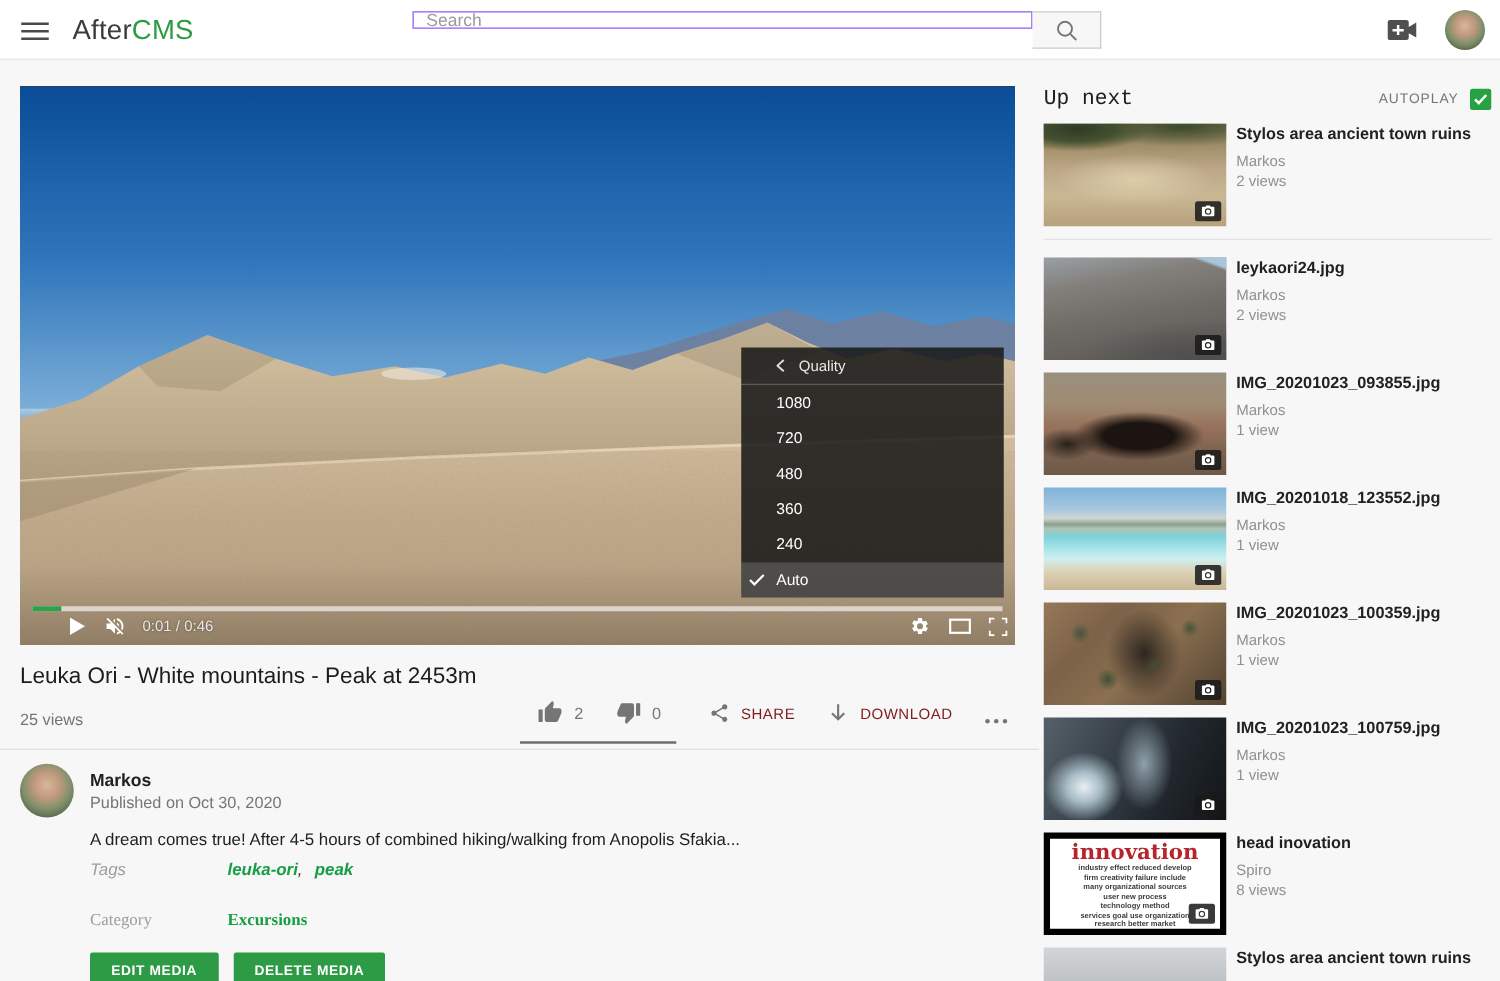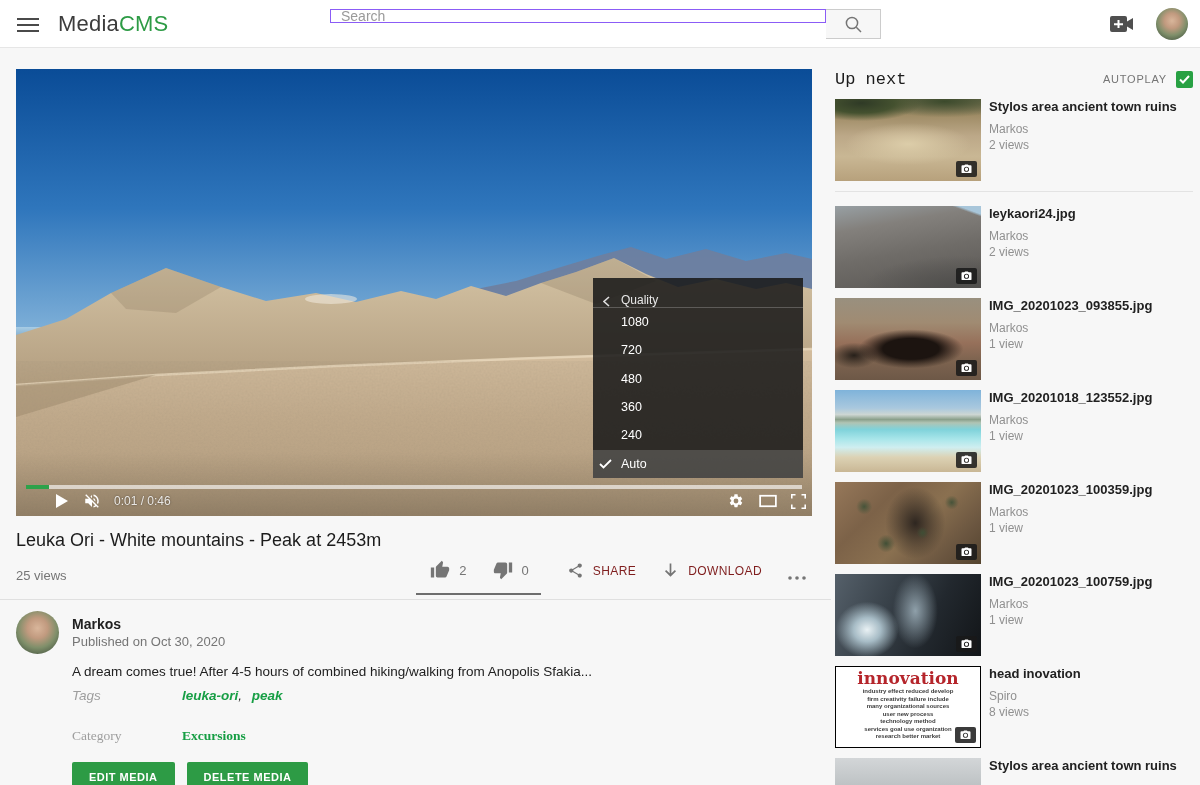--- a/index.html
+++ b/index.html
@@ -40,21 +40,21 @@
   .btn-mute { left:66px; }
   .time-disp { position:absolute; left:98px; bottom:8px; font-size:12px; color:rgba(255,255,255,.85);
             text-shadow:0 0 2px rgba(0,0,0,.5); }
   .btn-gear { right:66px; left:auto; }
   .btn-theater { right:34px; left:auto; }
   .btn-fs { right:4px; left:auto; }
 
   
   .qmenu { position:absolute; left:577px; top:209px; width:210px; height:200px;
             background:rgba(25,25,25,.87); z-index:20; display:flex; flex-direction:column; color:#fff; }
-  .qhead { height:30px; display:flex; align-items:flex-end; gap:11px; padding-left:10px;
+  .qhead { height:30px; display:flex; align-items:center; gap:11px; padding-left:28px;
             border-bottom:1px solid rgba(255,255,255,.22); font-size:12px; color:#e8e8e8; cursor:pointer; }
   .qlist { flex:1; display:flex; flex-direction:column; }
   .qrow { flex:1; display:flex; align-items:center; padding-left:6px; cursor:pointer;
             font-size:12.5px; font-weight:normal; color:#fff; }
   .qrow .qcheck { width:16px; margin-right:6px; display:flex; align-items:center; }
   .qrow.selected { background:rgba(255,255,255,.16); }
 
   
   .vtitle { position:absolute; left:16px; top:530px; font-size:18px; font-weight:400; color:#1c1c1c; }
   .vviews { position:absolute; left:16px; top:568px; font-size:13px; color:#757575; }
@@ -124,39 +124,39 @@
       radial-gradient(circle 8px at 20% 30%, #46543a 0%, rgba(0,0,0,0) 100%),
       radial-gradient(circle 6px at 60% 62%, #3f4e35 0%, rgba(0,0,0,0) 100%),
       radial-gradient(circle 7px at 80% 25%, #465339 0%, rgba(0,0,0,0) 100%),
       radial-gradient(circle 9px at 35% 75%, #414f36 0%, rgba(0,0,0,0) 100%),
       radial-gradient(ellipse 50px 60px at 55% 50%, #2e2620 0%, rgba(0,0,0,0) 60%),
       linear-gradient(135deg, #96785a 0%, #7c6248 30%, #8a7050 55%, #6b5640 80%, #54442f 100%); }
   .thumb-cave-dark { background:
       radial-gradient(ellipse 45px 40px at 22% 68%, #e9f1f4 0%, #a7bcc6 30%, rgba(0,0,0,0) 70%),
       radial-gradient(ellipse 30px 50px at 55% 45%, #8fa0aa 0%, rgba(0,0,0,0) 75%),
       linear-gradient(115deg, #55606a 0%, #39424a 35%, #22282e 65%, #121518 100%); }
-  .thumb-wordcloud { background:#fff; border:1px solid #000000; }
+  .thumb-wordcloud { background:#fff; border:5px solid #000000; }
   .thumb-misty { background:linear-gradient(180deg, #d3d6d8 0%, #b9bec0 40%, #9aa0a2 70%, #868c8e 100%); }
   .wordcloud { position:absolute; inset:0; padding:2px 3px; text-align:center; overflow:hidden; }
   .wc-big { font-family:"DejaVu Serif", serif; font-weight:bold; color:#b5252b; font-size:17px; line-height:19px; }
   .wc-line { font-size:6px; line-height:7.5px; color:#3d3d3d; font-weight:bold; white-space:nowrap; }
 </style>
 </head>
 <body>
 
 <div id="app">
 
   <div class="topbar">
     <div class="hamburger">
         <span></span>
         <span></span>
         <span></span>
       </div>
     <div class="logo">
-      <span class="lg-a">Media</span><span class="lg-b">CMS</span>
+      <span class="lg-a">After</span><span class="lg-b">CMS</span>
     </div>
     <div class="searchwrap">
       <input type="text" placeholder="Search" style="">
       <div class="search-btn">
         <svg width="19" height="19" viewBox="0 0 19 19">
           <circle cx="8" cy="8" r="5.6" fill="none" stroke="#757575" stroke-width="1.5"></circle>
           <line x1="12.3" y1="12.3" x2="17" y2="17" stroke="#757575" stroke-width="1.5"></line>
         </svg>
       </div>
     </div>

